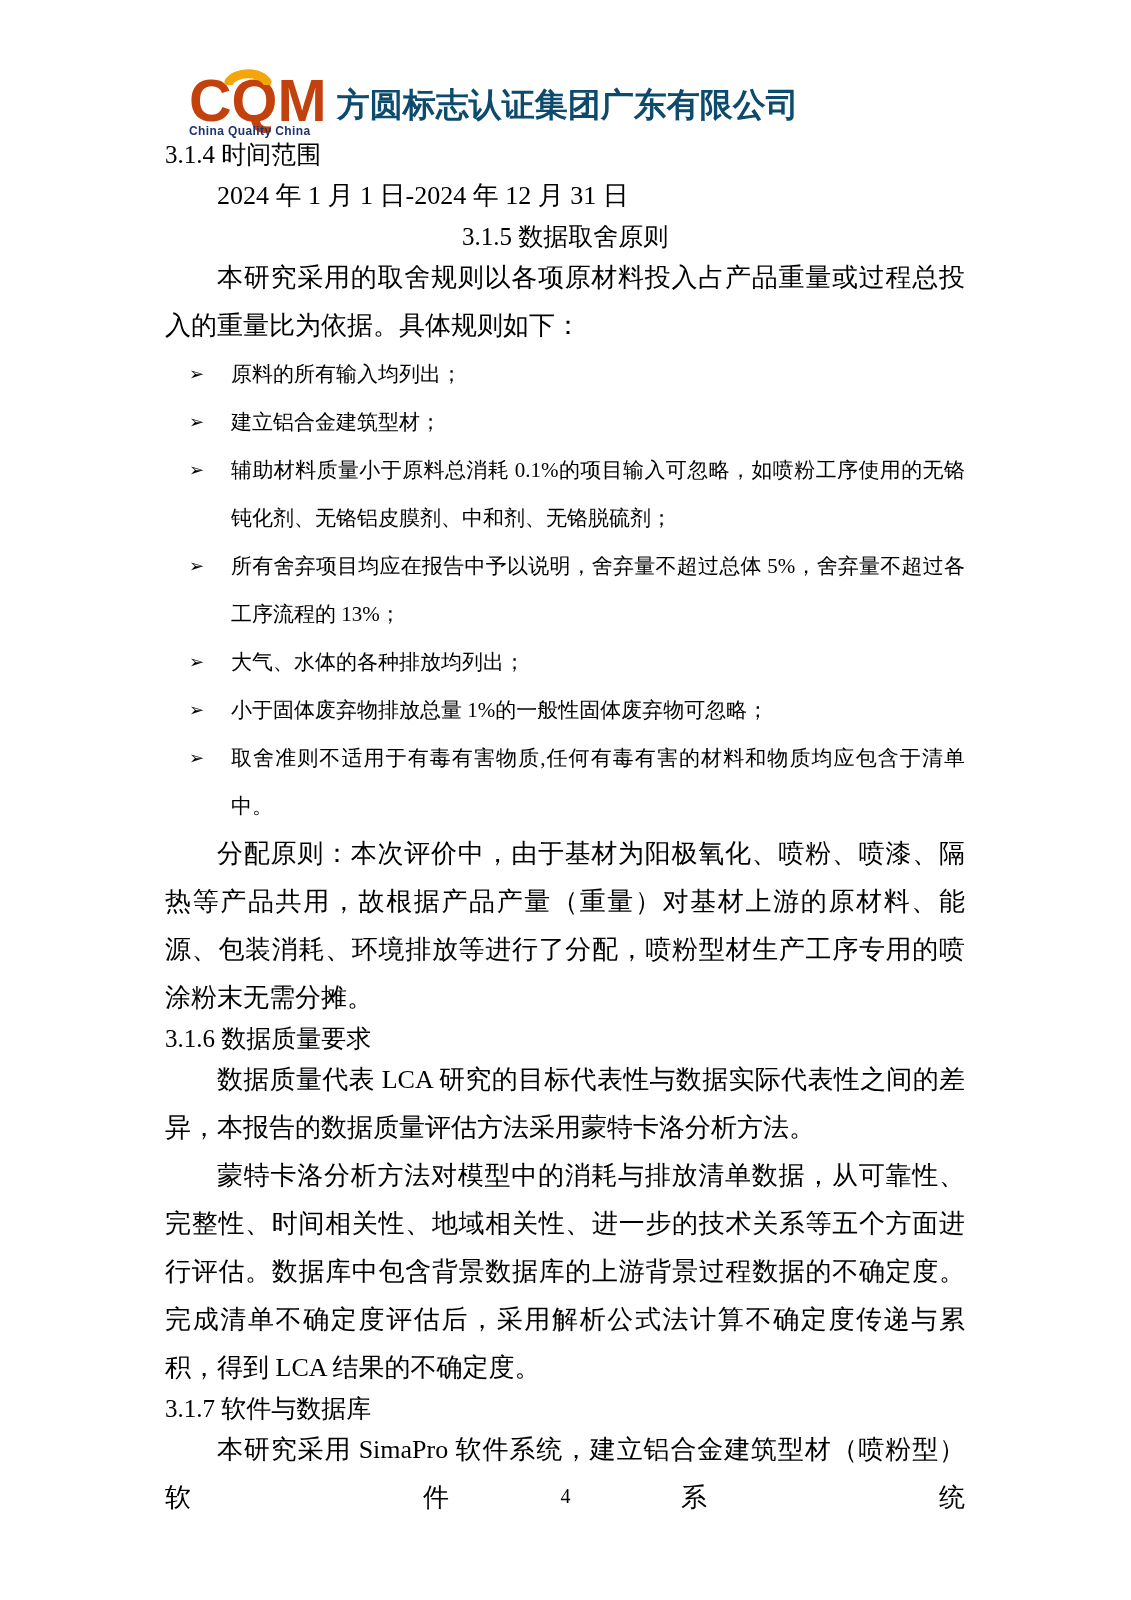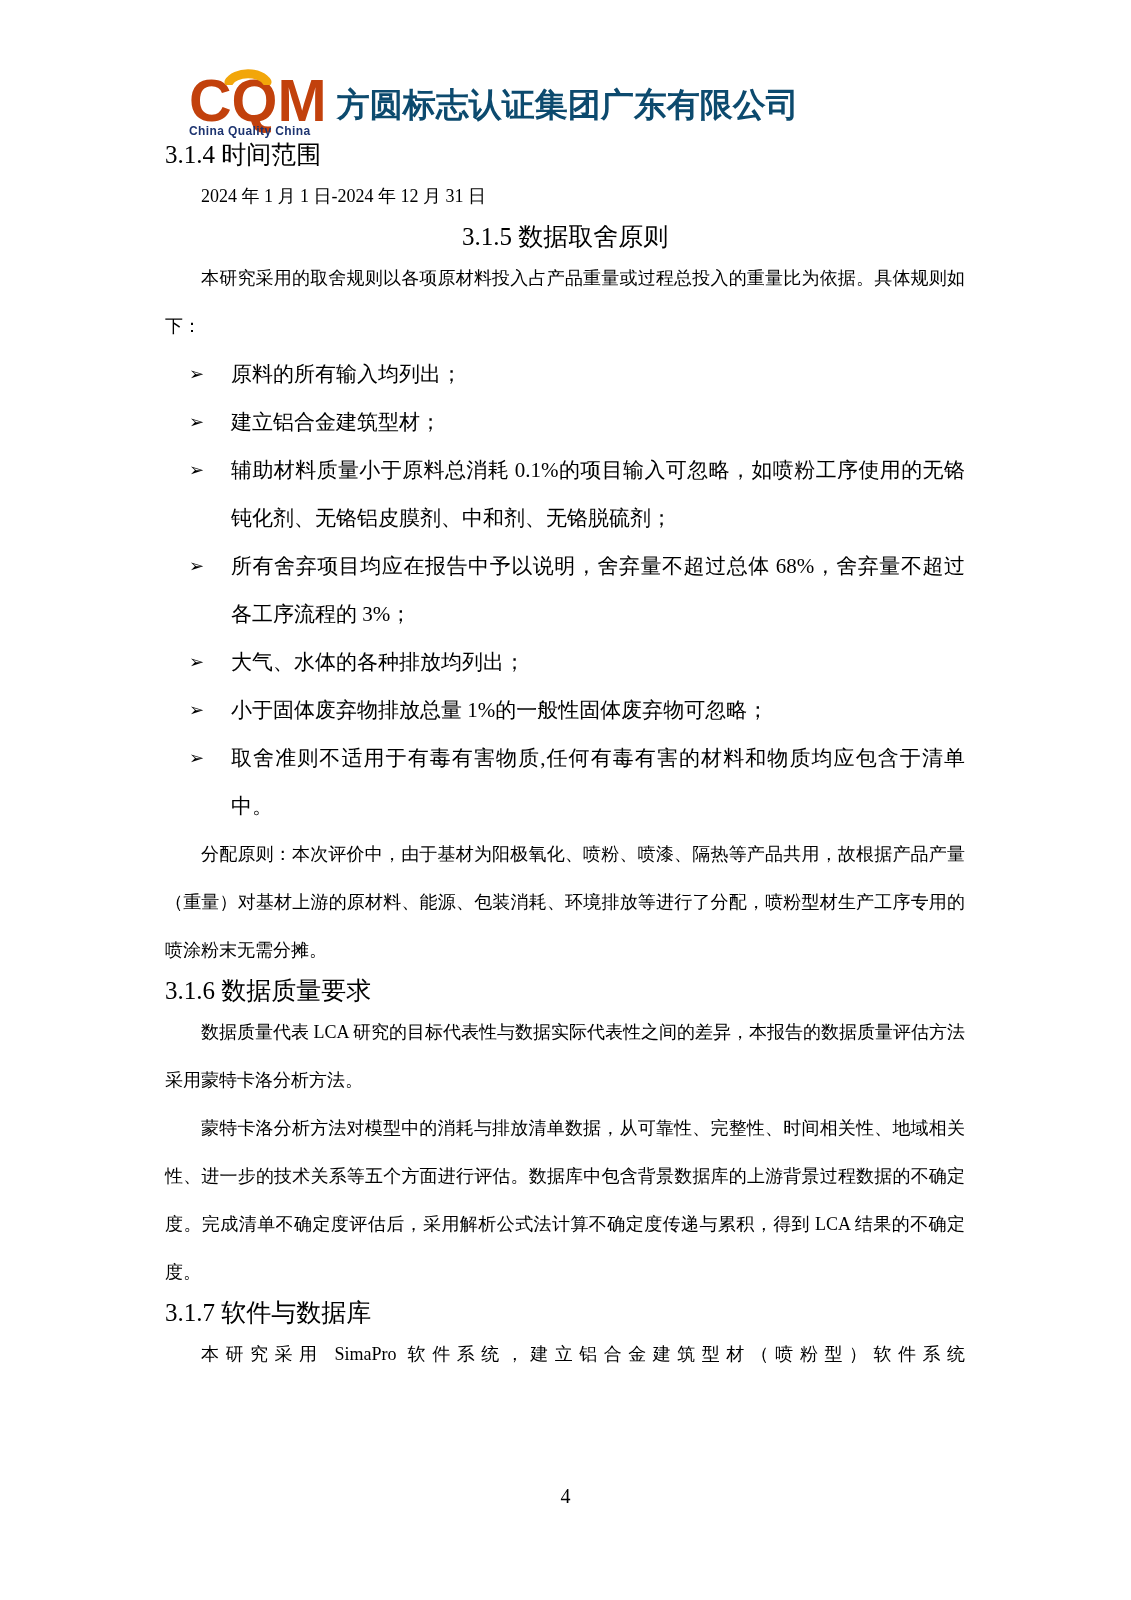--- a/index.html
+++ b/index.html
@@ -71,21 +71,21 @@
     font-weight: 400;
     margin: 0;
     line-height: 34px;
   }
   .h-314 { margin-top: 20px; }
   .h-315 { margin-top: 16px; text-align: center; }
   .h-316 { margin-top: 18px; }
   .h-317 { margin-top: 16px; }
 
   .doc p {
-    font-size: 18px;
+    font-size: 26px;
     line-height: 48px;
     margin: 0;
     text-indent: 2em;
   }
   .p-just {
     text-align: justify;
   }
   .p-date { margin-top: 14px; }
   .p-intro { margin-top: 14px; }
   .p-after-h { margin-top: 14px; }
@@ -158,21 +158,21 @@
       <li>
         <span class="marker">➢</span>
         <span>建立铝合金建筑型材；</span>
       </li>
       <li>
         <span class="marker">➢</span>
         <span>辅助材料质量小于原料总消耗 0.1%的项目输入可忽略，如喷粉工序使用的无铬钝化剂、无铬铝皮膜剂、中和剂、无铬脱硫剂；</span>
       </li>
       <li>
         <span class="marker">➢</span>
-        <span>所有舍弃项目均应在报告中予以说明，舍弃量不超过总体 68%，舍弃量不超过各工序流程的 3%；</span>
+        <span>所有舍弃项目均应在报告中予以说明，舍弃量不超过总体 5%，舍弃量不超过各工序流程的 13%；</span>
       </li>
       <li>
         <span class="marker">➢</span>
         <span>大气、水体的各种排放均列出；</span>
       </li>
       <li>
         <span class="marker">➢</span>
         <span>小于固体废弃物排放总量 1%的一般性固体废弃物可忽略；</span>
       </li>
       <li>

